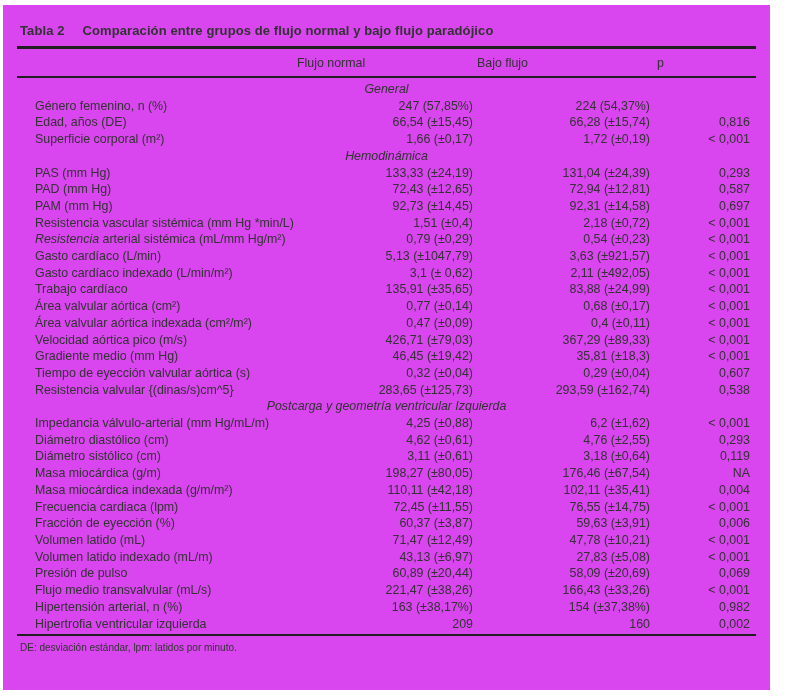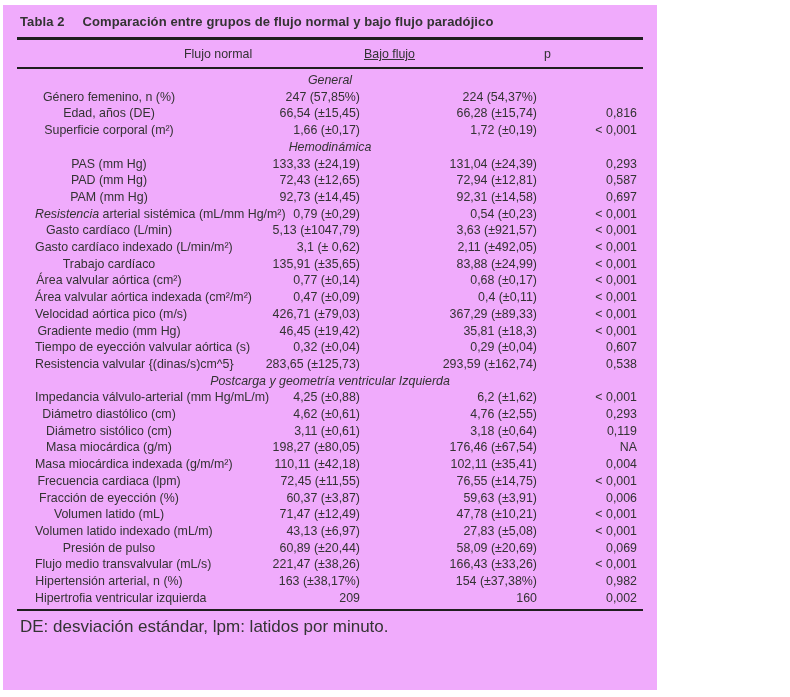--- a/index.html
+++ b/index.html
@@ -7,24 +7,24 @@
     width: 790px; height: 697px;
     background: #ffffff;
     font-family: "Liberation Sans", sans-serif;
     color: #333333;
     position: relative;
     overflow: hidden;
   }
   .card {
     position: absolute;
     left: 3px; top: 5px;
-    width: 654px; height: 685px;
-    background: #f0abfc;
+    width: 767px; height: 685px;
+    background: #d946ef;
     box-sizing: border-box;
-    padding: 0 14px;
+    padding: 9px 14px;
   }
   .title-row {
     padding: 9px 3px 8px 3px;
     font-size: 13px;
     font-weight: bold;
     border-bottom: 3px solid #1f1f1f;
     letter-spacing: 0.1px;
   }
   .title-row .title-label { margin-right: 18px; }
   table {
@@ -40,46 +40,46 @@
     font-weight: normal;
     font-size: 12.4px;
     padding-top: 7px;
     padding-bottom: 6px;
     border-bottom: 2px solid #1f1f1f;
     text-align: left;
     white-space: nowrap;
   }
   thead th.h-label { text-align: left; }
   thead th.h-fn { padding-right: 6px; }
-  thead th.h-bf { padding-right: 31px; text-decoration: underline; }
+  thead th.h-bf { padding-right: 31px; }
   thead th.h-p  { padding-right: 30px; }
   tbody td {
     font-size: 12.4px;
     line-height: 16.7px;
     height: 16.7px;
     padding: 0;
     white-space: nowrap;
     overflow: visible;
   }
   tbody td.section {
     font-style: italic;
     padding-left: 0;
     text-align: center;
   }
-  tbody td.lbl { padding-left: 18px; text-align: center; }
+  tbody td.lbl { padding-left: 18px; }
   tbody td.num { text-align: right; }
   tbody td.fn { padding-right: 3px; }
   tbody td.bf { padding-right: 6px; }
   tbody td.p  { padding-right: 6px; }
   tbody tr.first-after-head td { padding-top: 3px; }
   .footnote {
     border-top: 2px solid #1f1f1f;
     margin-top: 2px;
     padding: 6px 3px 0 3px;
-    font-size: 17px;
+    font-size: 10px;
   }
 </style>
 </head>
 <body>
 
 <div class="card">
   <div class="title-row">
     <span class="title-label">Tabla 2</span><span>Comparación entre grupos de flujo normal y bajo flujo paradójico</span>
   </div>
   <table>
@@ -134,20 +134,26 @@
           <td class="num bf">72,94 (±12,81)</td>
           <td class="num p">0,587</td>
         </tr>
         <tr>
           <td class="lbl">PAM (mm Hg)</td>
           <td class="num fn">92,73 (±14,45)</td>
           <td class="num bf">92,31 (±14,58)</td>
           <td class="num p">0,697</td>
         </tr>
         <tr>
+          <td class="lbl">Resistencia vascular sistémica (mm Hg *min/L)</td>
+          <td class="num fn">1,51 (±0,4)</td>
+          <td class="num bf">2,18 (±0,72)</td>
+          <td class="num p">&lt; 0,001</td>
+        </tr>
+        <tr>
           <td class="lbl"><i>Resistencia</i> arterial sistémica (mL/mm Hg/m²)</td>
           <td class="num fn">0,79 (±0,29)</td>
           <td class="num bf">0,54 (±0,23)</td>
           <td class="num p">&lt; 0,001</td>
         </tr>
         <tr>
           <td class="lbl">Gasto cardíaco (L/min)</td>
           <td class="num fn">5,13 (±1047,79)</td>
           <td class="num bf">3,63 (±921,57)</td>
           <td class="num p">&lt; 0,001</td>

